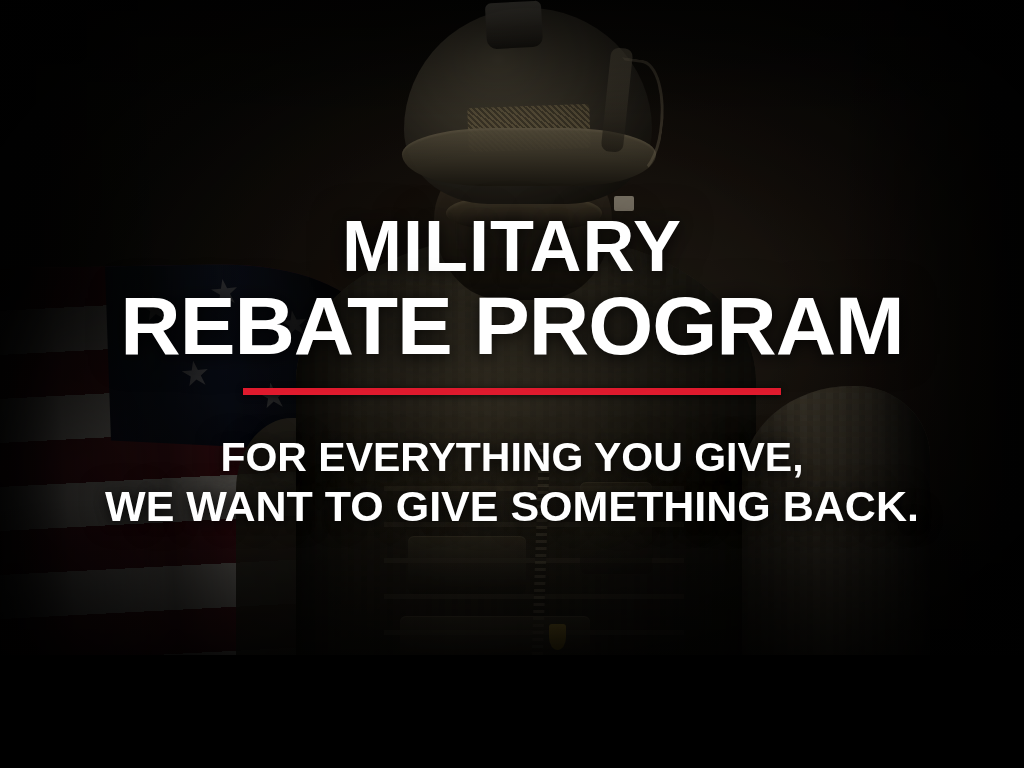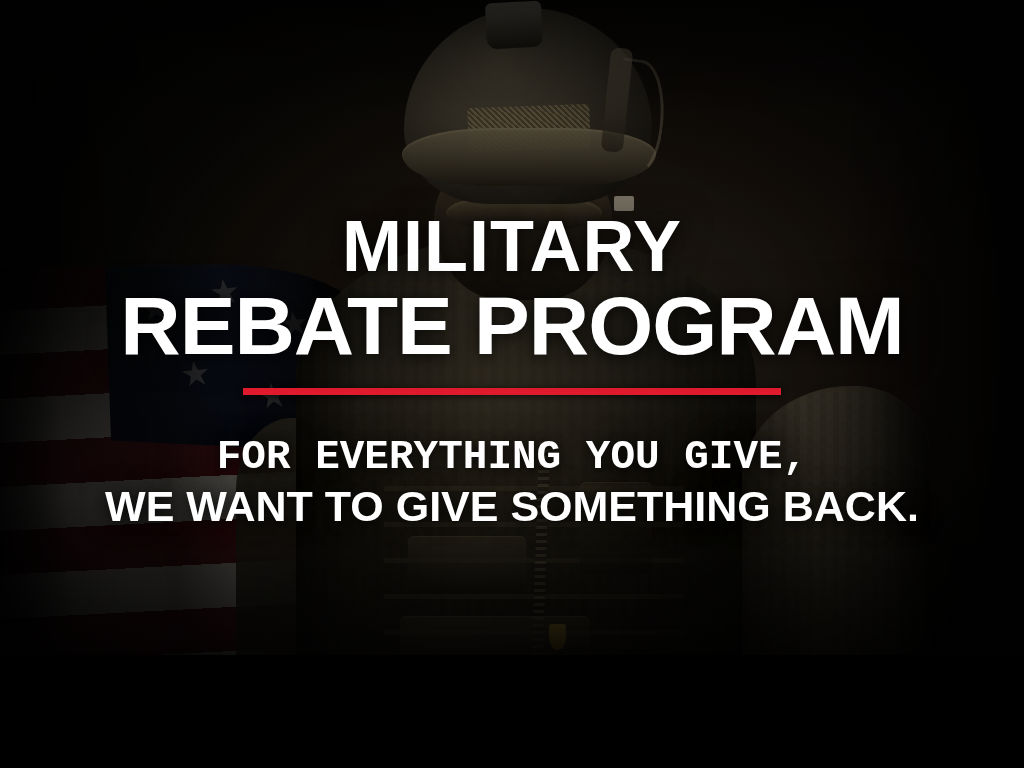--- a/index.html
+++ b/index.html
@@ -367,21 +367,21 @@
   .subhead {
     margin: 0;
     font-weight: 700;
     line-height: 1.18;
     font-size: 41px;
     letter-spacing: 0px;
     color: #fff;
     text-shadow: 0 2px 12px rgba(0,0,0,.7), 0 0 26px rgba(0,0,0,.55);
     white-space: nowrap;
   }
-  .subhead-1 { margin-top: 38px; font-family: Liberation Mono, monospace; }
+  .subhead-1 { margin-top: 38px; }
   .subhead-2 { font-size: 43px; }
 </style>
 </head>
 <body>
 
 <div class="poster">
 
   <div class="photo">
     <div class="photo-base"></div>
 

